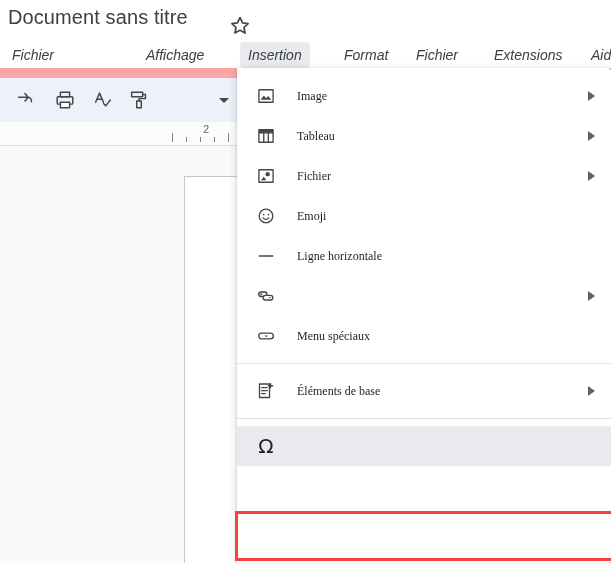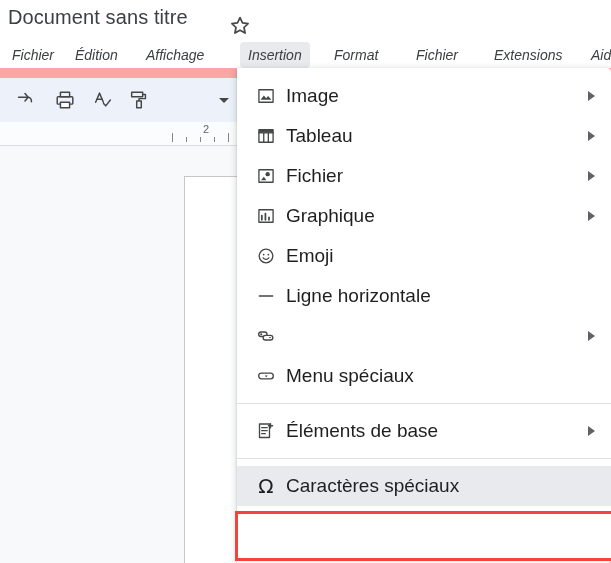--- a/index.html
+++ b/index.html
@@ -180,24 +180,25 @@
   .mi-icon svg { display: block; }
   .mi-omega {
     font-size: 20px;
     line-height: 22px;
     color: #1f1f1f;
     font-family: "DejaVu Sans", sans-serif;
     font-weight: 500;
   }
   .mi-label {
     position: absolute;
-    left: 49px;
-    font-size: 19px;
+    left: 60px;
+    font-size: 12px;
     color: #1f1f1f;
     white-space: nowrap;
+    font-family: Liberation Serif, serif;
   }
   .mi-shortcut {
     position: absolute;
     right: 18px;
     font-size: 13px;
     color: #5f6368;
     white-space: nowrap;
   }
   .mi-arrow {
     position: absolute;
@@ -233,24 +234,23 @@
     <div class="doc-title">Document sans titre</div>
     <div class="star-btn">
       <svg width="24" height="24" viewBox="0 0 24 24" fill="none" stroke="#444746" stroke-width="1.7" stroke-linejoin="round">
         <path d="M12 3.6l2.5 5.3 5.6.7-4.1 3.9 1.1 5.6-5.1-2.8-5.1 2.8 1.1-5.6L3.9 9.6l5.6-.7z"></path>
       </svg>
     </div>
   </div>
 
   <div class="menubar" id="menubar">
       <div class="menubar-item" style="left: 4px;">Fichier</div>
-      <div class="menubar-item" style="left: 67px;">Édition</div>
       <div class="menubar-item" style="left: 138px;">Affichage</div>
       <div class="menubar-item active" style="left: 240px;">Insertion</div>
-      <div class="menubar-item" style="left: 326px; text-align: center;">Format</div>
+      <div class="menubar-item" style="left: 336px; text-align: center;">Format</div>
       <div class="menubar-item" style="left: 408px;">Fichier</div>
       <div class="menubar-item" style="left: 472px; margin-left: 14px;">Extensions</div>
       <div class="menubar-item" style="left: 583px;">Aide</div>
     </div>
 
   <div class="toolbar">
     <div class="tb-icon" style="left:14px">
       <svg width="22" height="22" viewBox="0 0 24 24" fill="none" stroke="#444746" stroke-width="1.7" stroke-linecap="round" stroke-linejoin="round">
         <path d="M5 9h10a4 4 0 0 1 4 4v1"></path>
         <path d="M12 5l3.4 4L12 13"></path>
@@ -324,30 +324,20 @@
               <circle cx="14" cy="9.8" r="2.6" fill="#444746" stroke="none"></circle>
               <path d="M6 17.2l3.4-4.2 3 4.2z" fill="#444746" stroke="none"></path>
             </svg>
           </div>
           <div class="mi-label">Fichier</div>
           <div class="mi-arrow"></div>
         </div>
         <div class="menu-item">
           <div class="mi-icon">
             <svg width="20" height="20" viewBox="0 0 24 24" fill="none" stroke="#444746" stroke-width="1.6" stroke-linejoin="round" stroke-linecap="round">
-              <rect x="3.5" y="4.5" width="17" height="15"></rect>
-              <path d="M7 16.5v-5M11.3 16.5v-7.5M15.6 16.5v-3" stroke-width="2.1"></path>
-            </svg>
-          </div>
-          <div class="mi-label">Graphique</div>
-          <div class="mi-arrow"></div>
-        </div>
-        <div class="menu-item">
-          <div class="mi-icon">
-            <svg width="20" height="20" viewBox="0 0 24 24" fill="none" stroke="#444746" stroke-width="1.6" stroke-linejoin="round" stroke-linecap="round">
               <circle cx="12" cy="12" r="8.2"></circle>
               <circle cx="9.2" cy="10.2" r="1.05" fill="#444746" stroke="none"></circle>
               <circle cx="14.8" cy="10.2" r="1.05" fill="#444746" stroke="none"></circle>
               <path d="M8.6 14.2c.9 1.2 2 1.8 3.4 1.8s2.5-.6 3.4-1.8"></path>
             </svg>
           </div>
           <div class="mi-label">Emoji</div>
         </div>
         <div class="menu-item">
           <div class="mi-icon">
@@ -387,20 +377,19 @@
             </svg>
           </div>
           <div class="mi-label">Éléments de base</div>
           <div class="mi-arrow"></div>
         </div>
         <div class="menu-sep"></div>
         <div class="menu-item hovered">
           <div class="mi-icon">
             <span class="mi-omega">Ω</span>
           </div>
-          <div class="mi-label">Caractères spéciaux</div>
         </div>
       </div>
   </div>
 
   <div class="annot-box" style="border-color: rgb(244, 67, 60);"></div>
 
 </div>
 
 </body></html>

